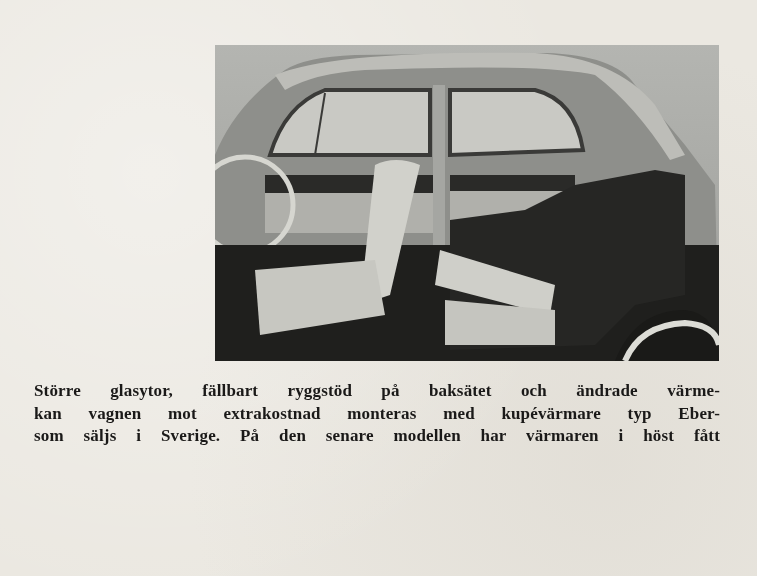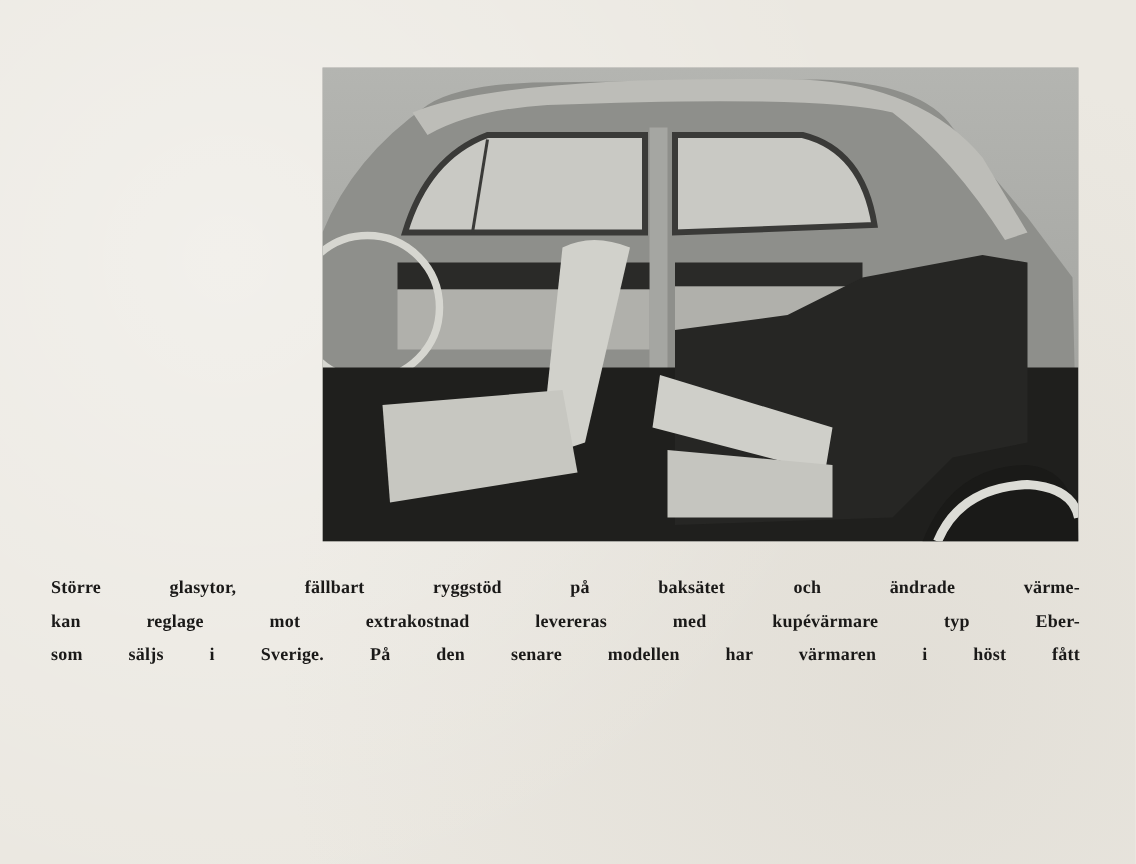--- a/index.html
+++ b/index.html
@@ -16,21 +16,21 @@
         radial-gradient(circle at 80% 80%, rgba(200,195,185,0.25), transparent 55%),
         #ebe8e1;
     }
     .photo {
       position: absolute; left: 215px; top: 45px; width: 504px; height: 316px;
       background: #a9aaa6; overflow: hidden;
     }
     .photo svg { width: 100%; height: 100%; display: block; }
     .caption {
       position: absolute; left: 34px; top: 380px; width: 686px;
-      font-weight: bold; font-size: 12px; line-height: 22.5px;
+      font-weight: bold; font-size: 17px; line-height: 22.5px;
       color: #1a1918; text-align: justify;
       letter-spacing: 0.15px;
     }
     .caption .line { display: block; text-align: justify; text-align-last: justify; white-space: nowrap; }
     .caption .line.last { text-align-last: justify; }
   </style>
 </head>
 <body>
 
 <div class="page-bg"></div>
@@ -73,15 +73,15 @@
     <path d="M225 205 L340 240 L335 270 L220 240 Z" fill="#cfcfc9"></path>
     <path d="M230 255 L340 265 L340 300 L230 300 Z" fill="#c5c5bf"></path>
 
     <path d="M400 316 Q420 265 470 265 Q504 268 504 316 Z" fill="#1a1a18"></path>
     <path d="M410 316 Q425 280 470 278 Q500 280 504 300" fill="none" stroke="#dcdcd6" stroke-width="6"></path>
   </svg>
 </div>
 
 <div class="caption">
   <span class="line">Större glasytor, fällbart ryggstöd på baksätet och ändrade värme-</span>
-  <span class="line">kan reglage mot extrakostnad levereras med kupévärmare typ Eber-</span>
+  <span class="line">kan vagnen mot extrakostnad monteras med kupévärmare typ Eber-</span>
   <span class="line">som säljs i Sverige. På den senare modellen har värmaren i höst fått</span>
 </div>
 
 </body></html>

